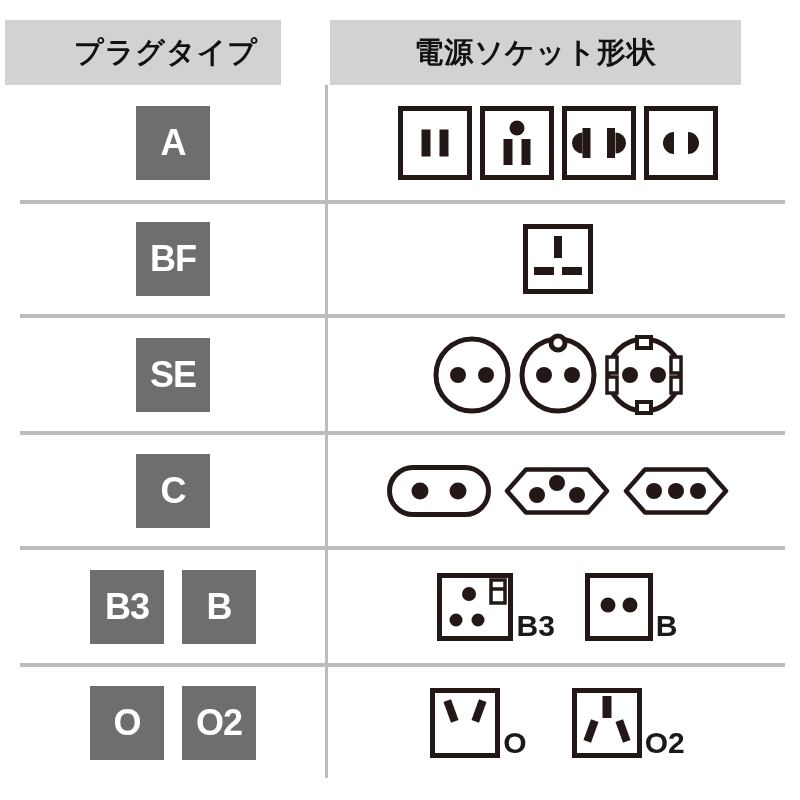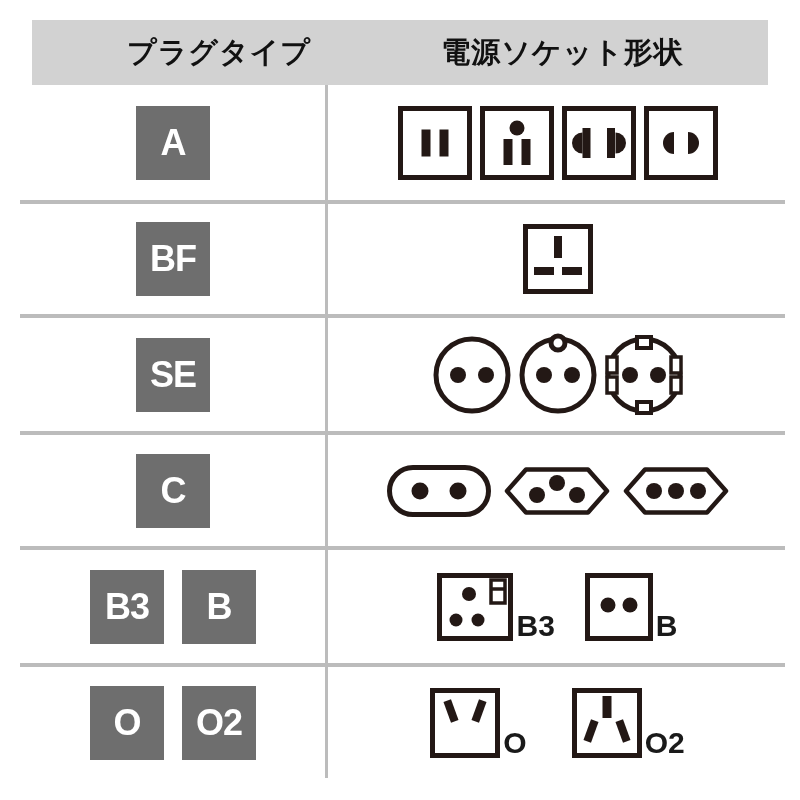--- a/index.html
+++ b/index.html
@@ -4,22 +4,22 @@
 <style>
   * { margin:0; padding:0; box-sizing:border-box; }
   html,body { background:#ffffff; }
   body { font-family:"Liberation Sans","DejaVu Sans",sans-serif; }
   .page { position:relative; width:800px; height:800px; background:#ffffff; overflow:hidden; }
 
   
   .hdr { position:absolute; top:20px; height:65px; background:#d2d2d2;
          display:flex; align-items:center; justify-content:center;
          font-size:29px; font-weight:bold; color:#111111; letter-spacing:1px; }
-  .hdr-left  { left:32px;  width:328px;padding-left:46px; }
-  .hdr-right { left:330px; width:411px;margin-left:27px; }
+  .hdr-left  { left:5px;  width:276px;padding-left:46px; }
+  .hdr-right { left:330px; width:411px; }
 
   
   .hline { position:absolute; left:20px; width:765px; height:4px; background:#bcbcbc; }
   .vline { position:absolute; left:325px; top:85px; width:3px; height:693px; background:#bcbcbc; }
 
   
   .cell { position:absolute; display:flex; align-items:center; justify-content:center; }
   .cell.left  { left:21px;  width:304px; gap:18px; }
   .cell.right { left:330px; width:455px; }
 

